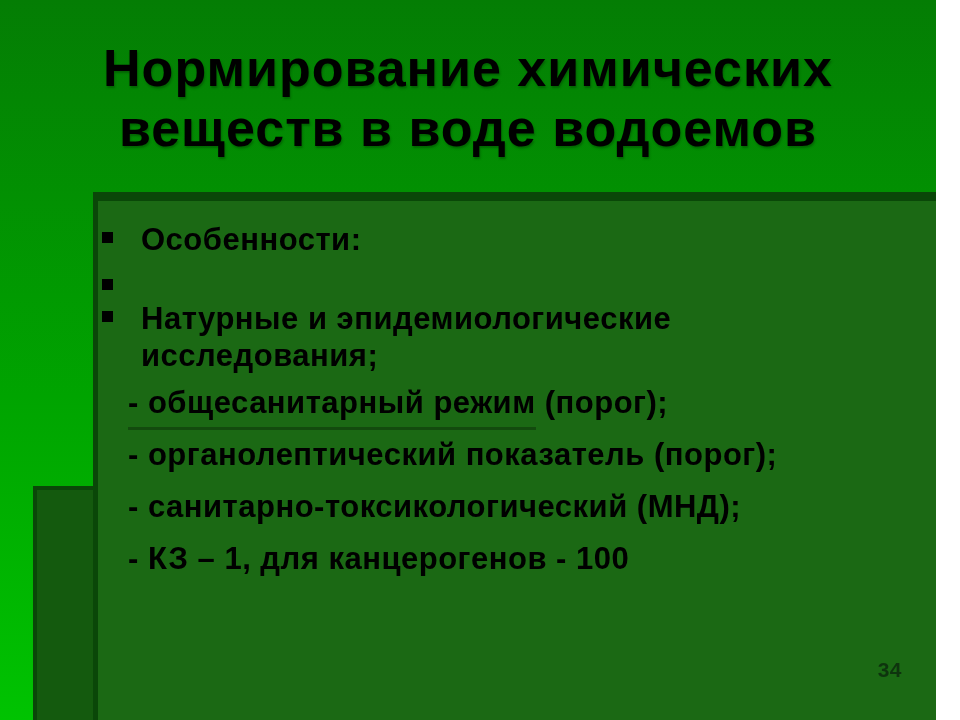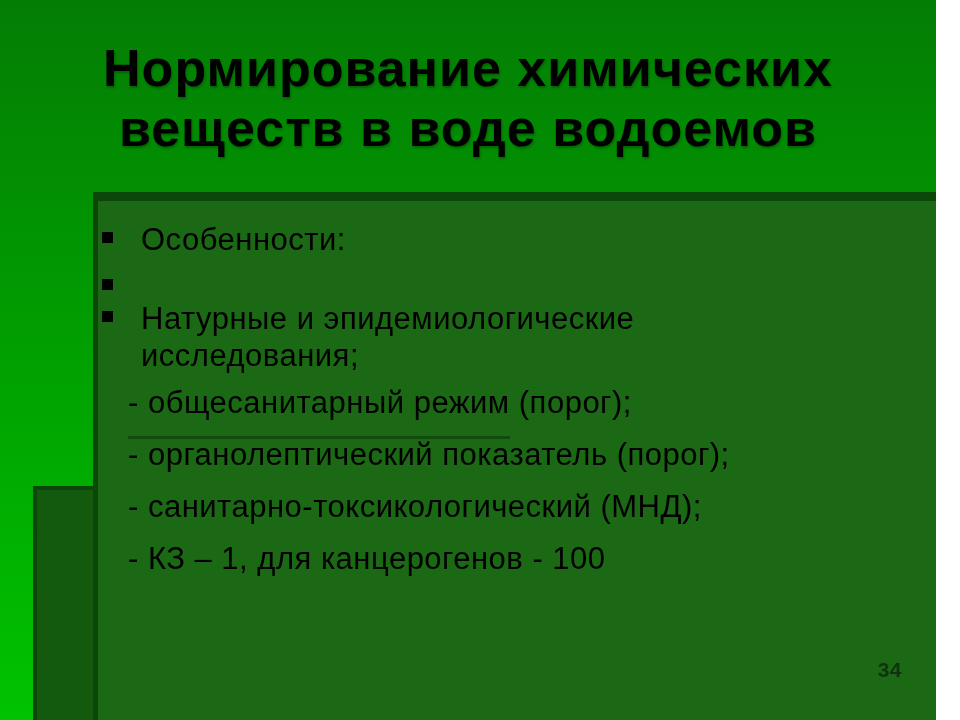--- a/index.html
+++ b/index.html
@@ -44,38 +44,38 @@
   .content-box{
     position:absolute;left:93px;top:192px;right:0;bottom:0;
     background:var(--content-box-fill);
     border-top:9px solid var(--content-box-border);
     border-left:5px solid var(--content-box-border);
     box-sizing:border-box;
   }
   .bullet-list{
     list-style:none;margin:0;padding:20px 10px 0 0;
     color:var(--text-color);
-    font-weight:normal;
+    font-weight:bold;
     font-size:31px;
     letter-spacing:0.5px;
     line-height:37px;
   }
   .bullet-list li{display:flex;align-items:flex-start;margin:0 0 10px 0;}
   .bullet-list li.sub{padding-left:30px;margin-bottom:15px;}
   .bullet-list li.sub-first{margin-top:8px;}
   .marker{
     flex:0 0 auto;
     width:11px;height:11px;background:var(--text-color);
     margin:11px 28px 0 4px;
   }
   .bullet-text{display:inline-block;}
   .bullet-text.wrap{max-width:600px;}
   .u-faint{
     border-bottom:3px solid rgba(0,0,0,0.28);
-    padding-bottom:16px;
+    padding-bottom:7px;
   }
   .page-number{
     position:absolute;right:34px;bottom:38px;
     font-size:21px;font-weight:bold;
     color:var(--page-number-color);
     letter-spacing:0.5px;
   }
 </style>
 </head>
 <body>

